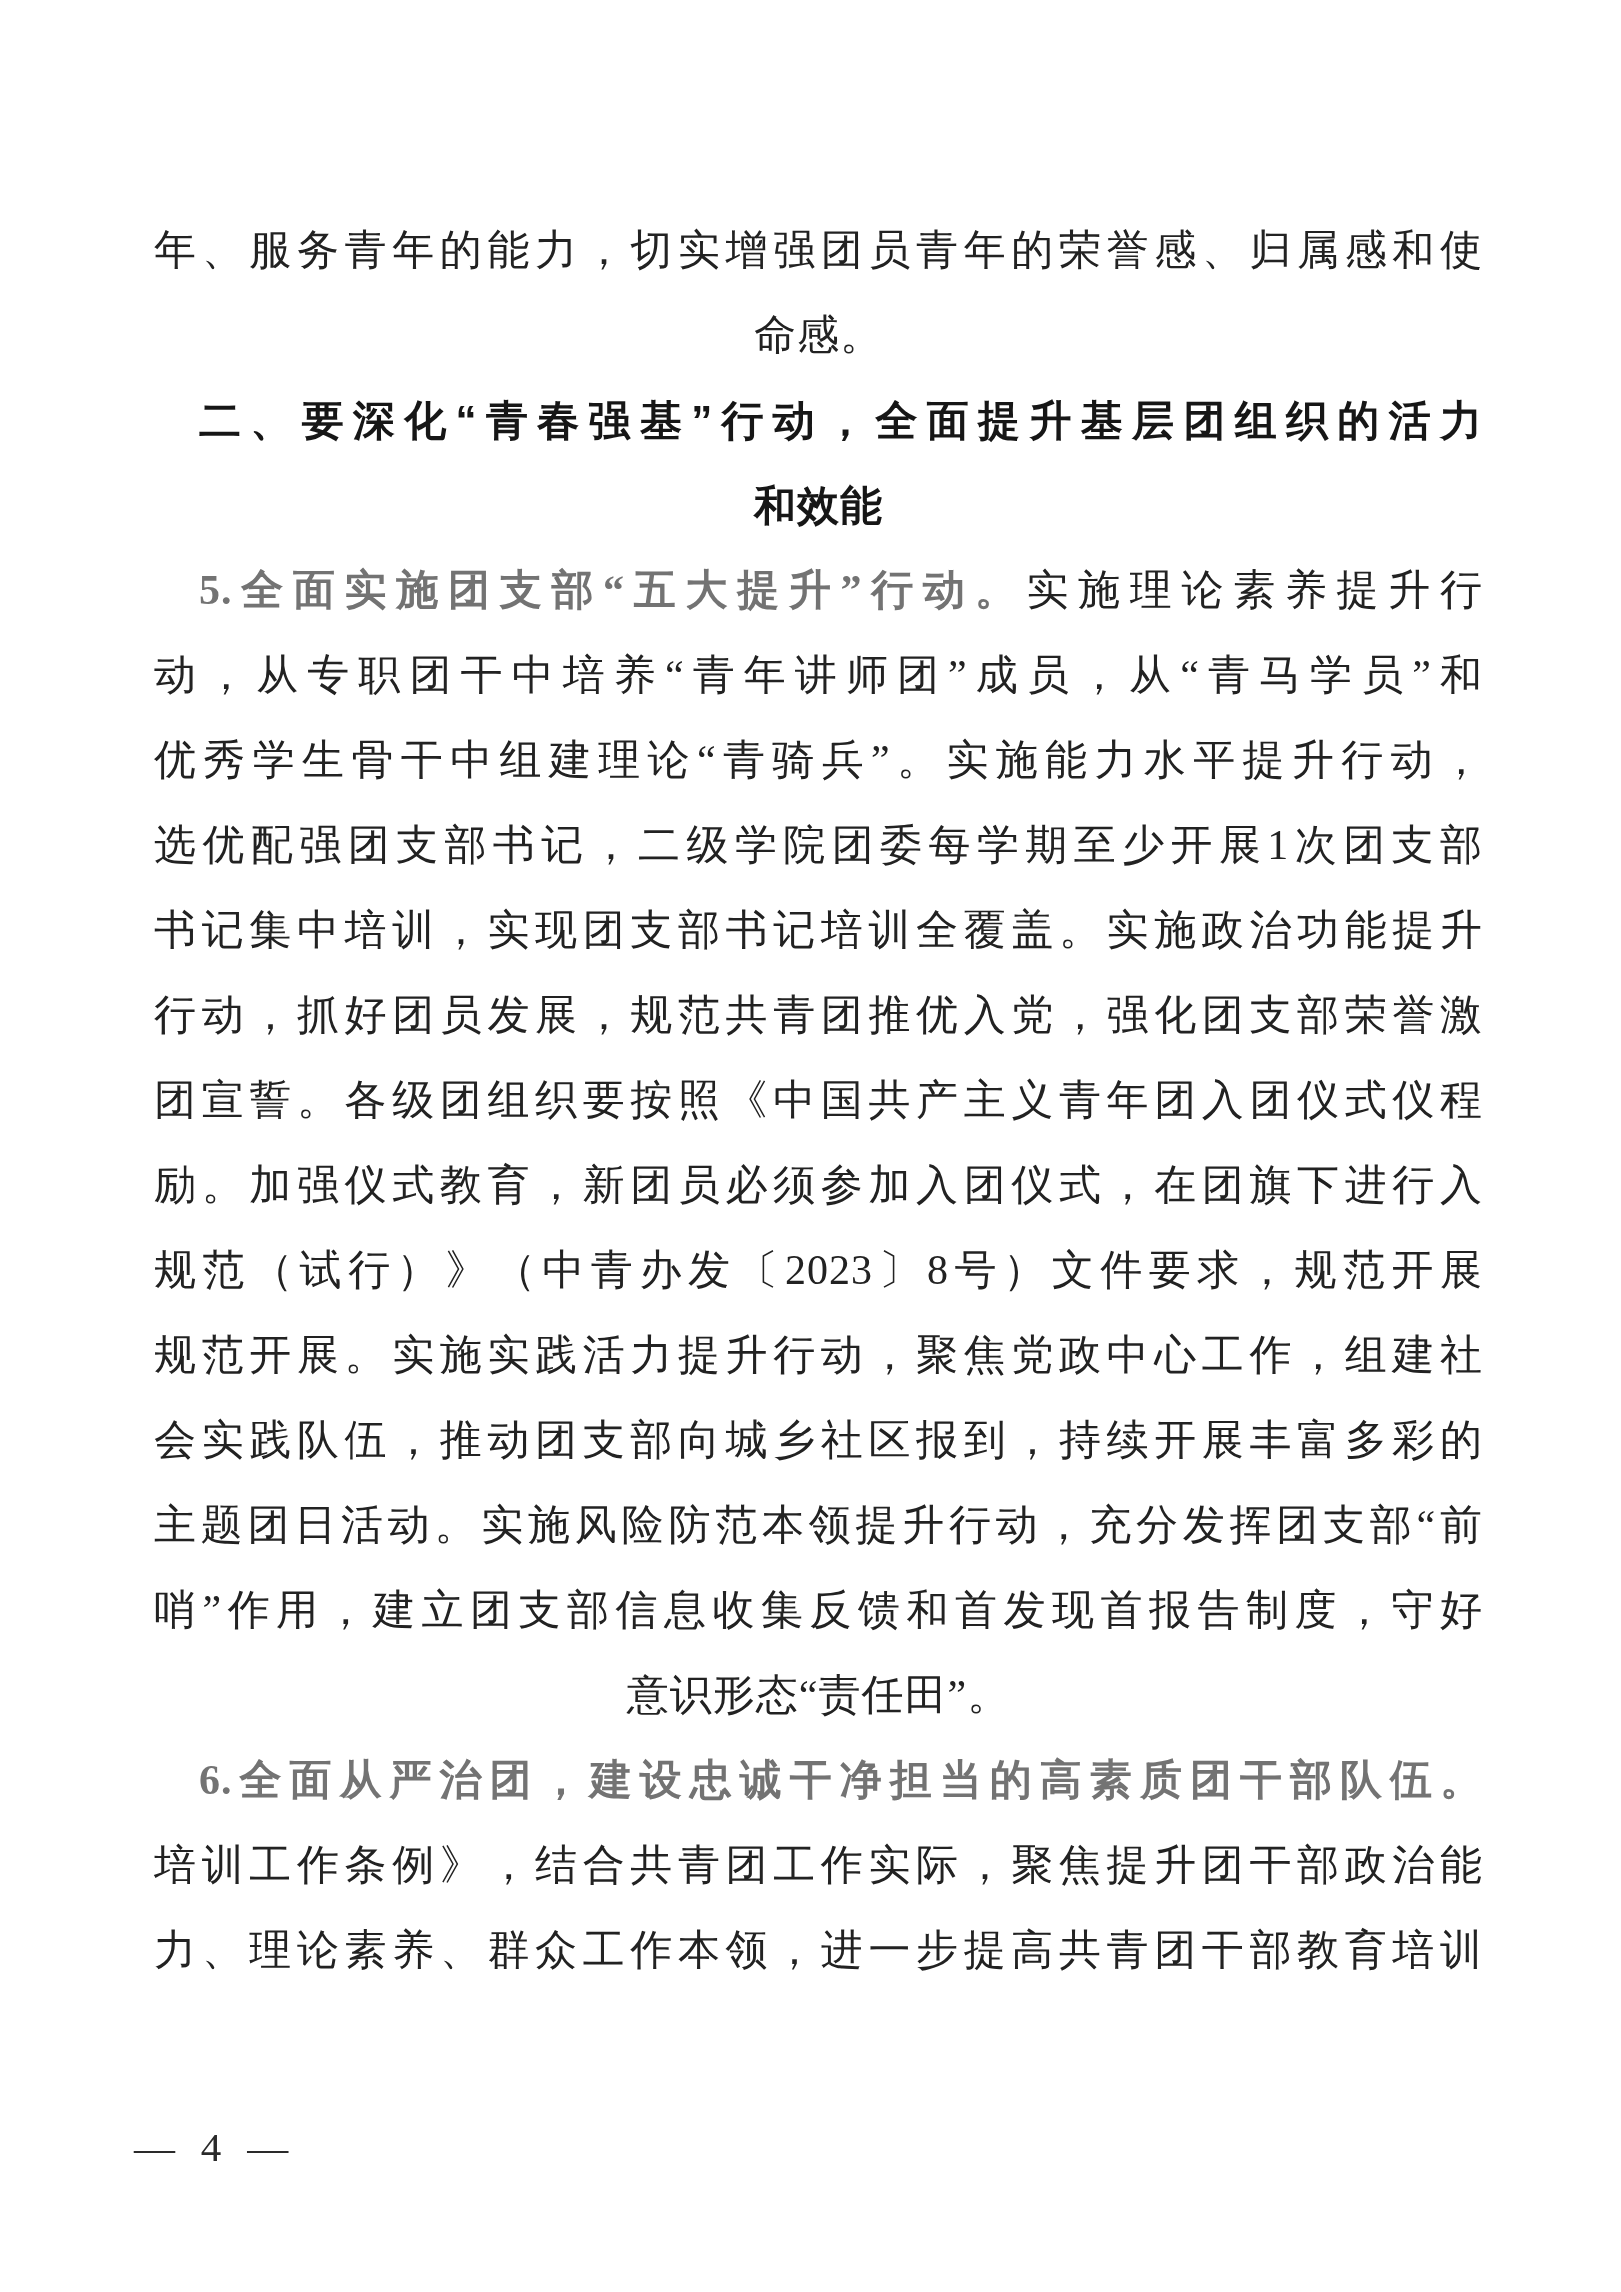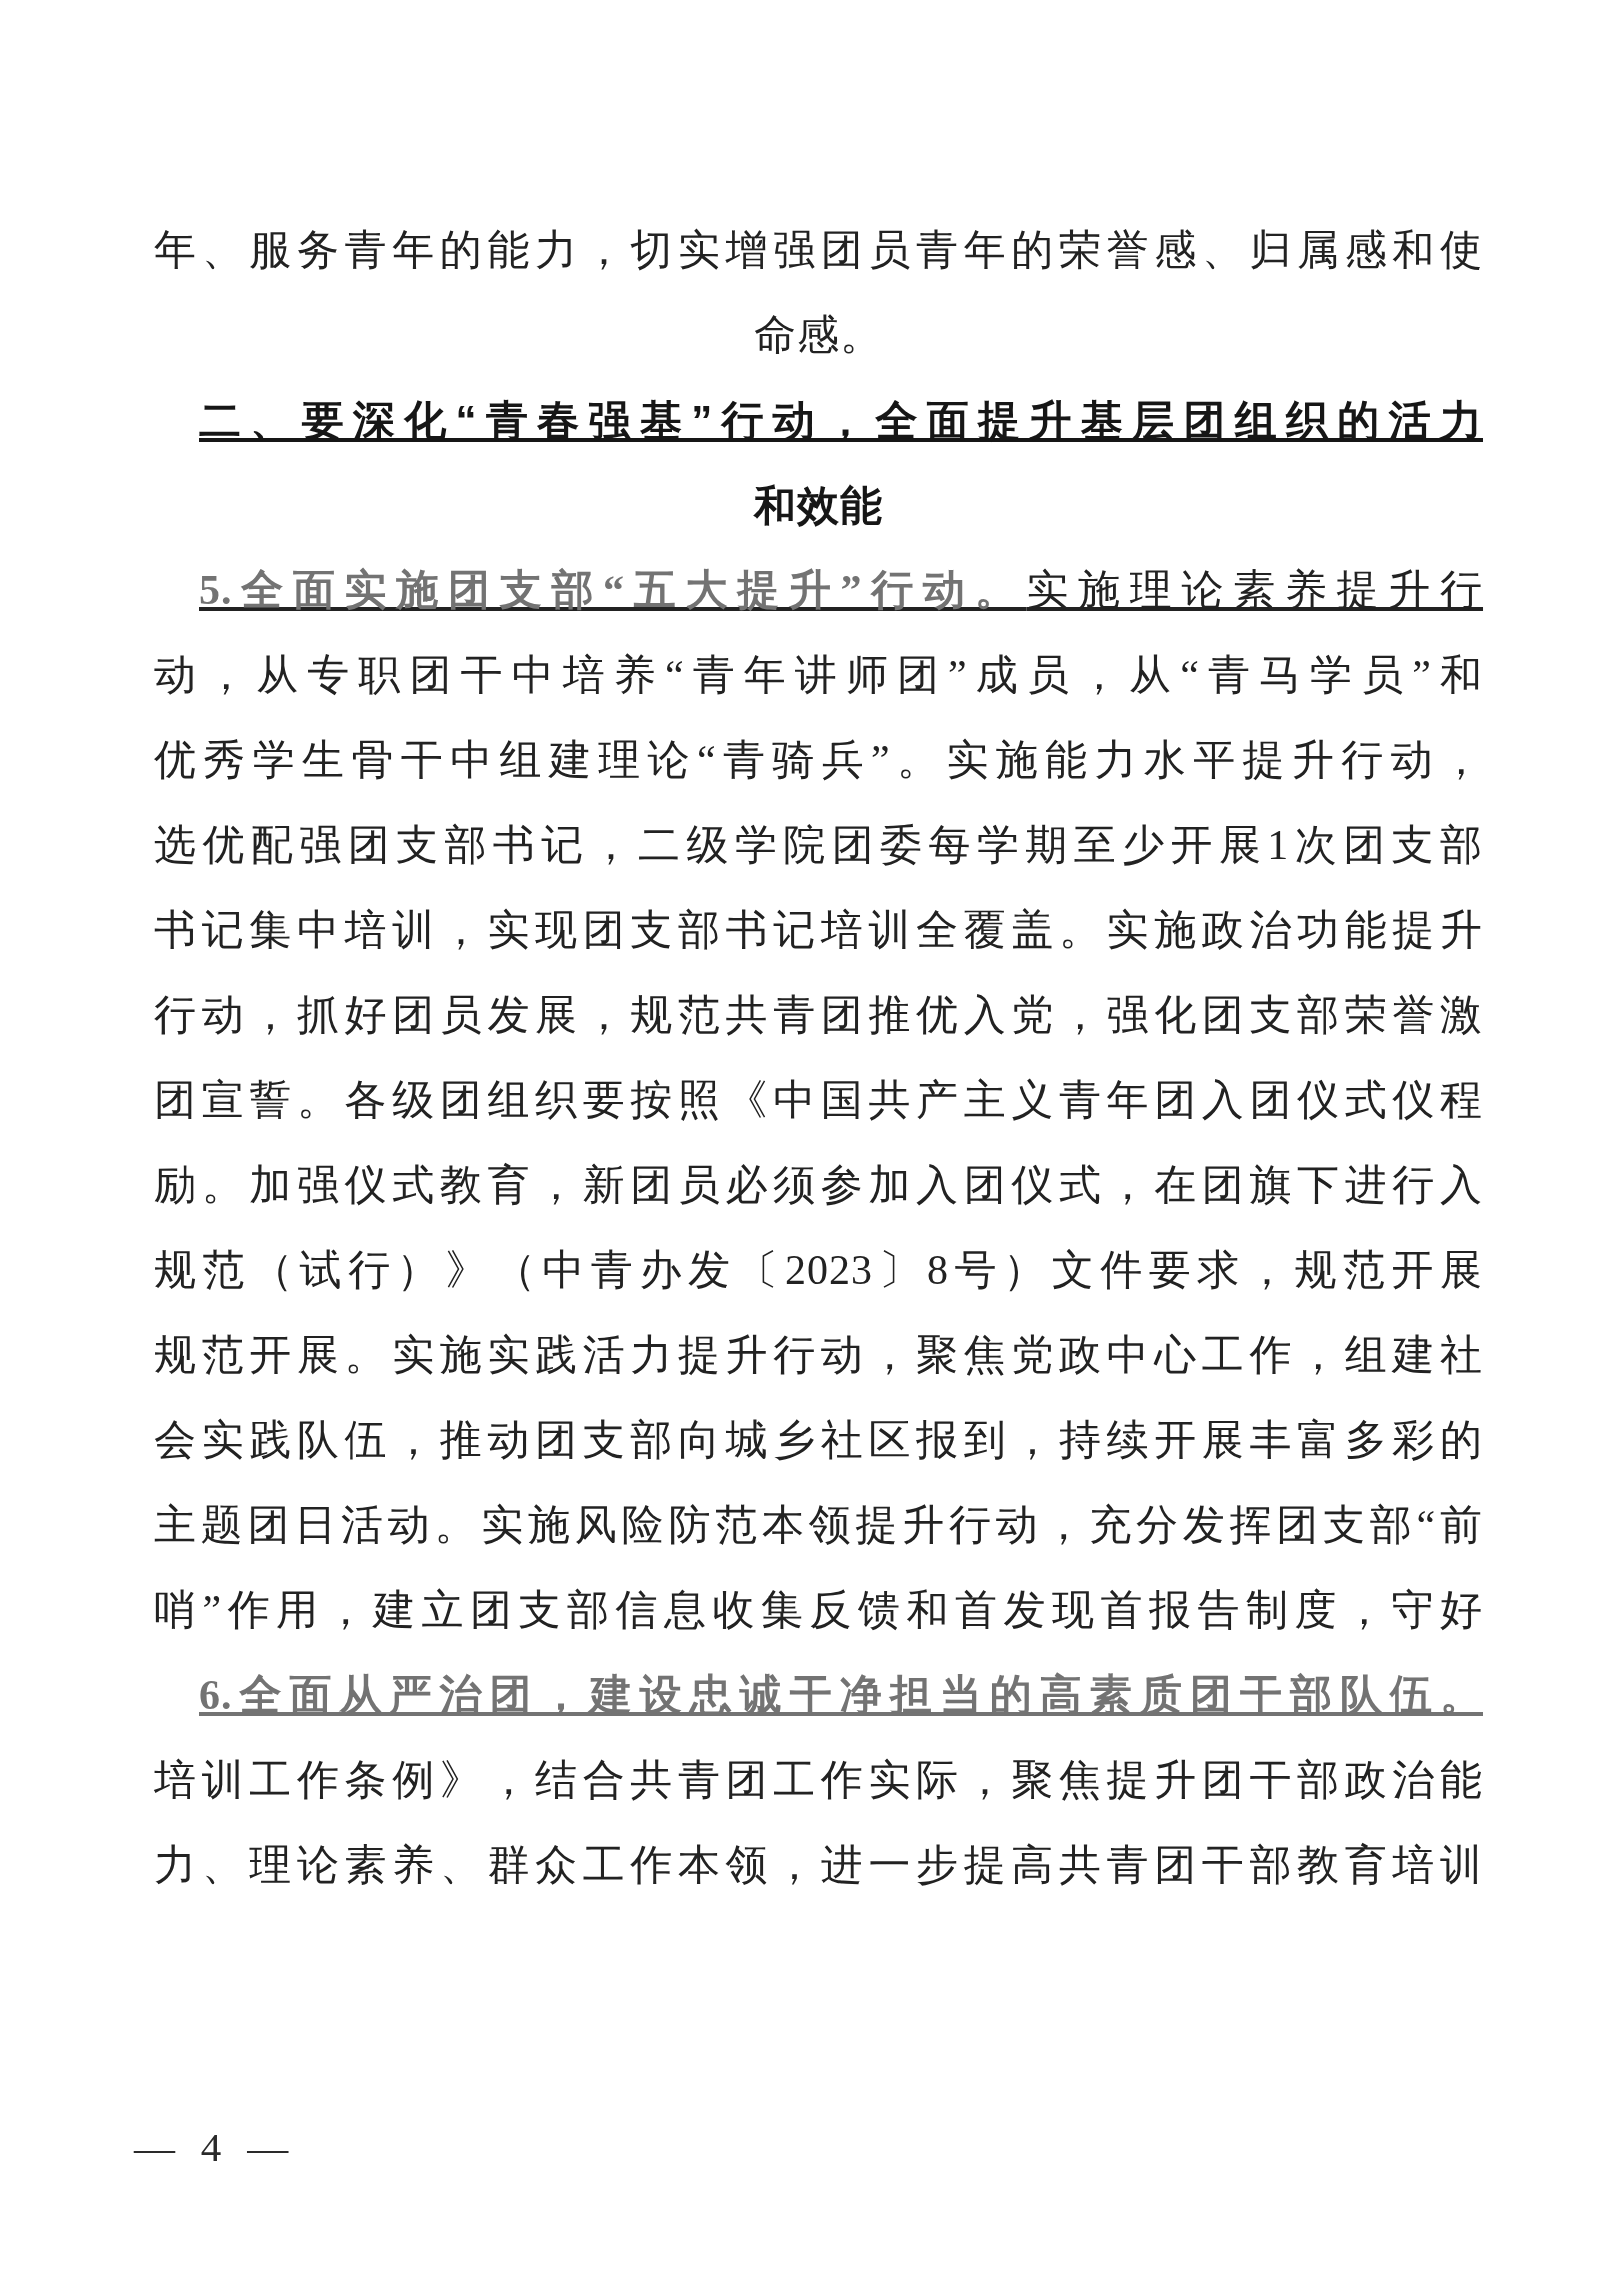--- a/index.html
+++ b/index.html
@@ -32,21 +32,20 @@
     letter-spacing: 1px;
   }
   
   .jf {
     text-align: justify;
     text-align-last: justify;
   }
   
   .indent {
     text-indent: 45px;
-    text-decoration: underline;
   }
   
   .heading {
     font-family: "Liberation Sans", "DejaVu Sans", sans-serif;
     font-weight: bold;
     color: #161616;
   }
   
   .blead {
     font-weight: bold;
@@ -80,20 +79,21 @@
     <div class="line jf">选优配强团支部书记，二级学院团委每学期至少开展1次团支部</div>
     <div class="line jf">书记集中培训，实现团支部书记培训全覆盖。实施政治功能提升</div>
     <div class="line jf">行动，抓好团员发展，规范共青团推优入党，强化团支部荣誉激</div>
     <div class="line jf">团宣誓。各级团组织要按照《中国共产主义青年团入团仪式仪程</div>
     <div class="line jf">励。加强仪式教育，新团员必须参加入团仪式，在团旗下进行入</div>
     <div class="line jf">规范（试行）》（中青办发〔2023〕8号）文件要求，规范开展</div>
     <div class="line jf">规范开展。实施实践活力提升行动，聚焦党政中心工作，组建社</div>
     <div class="line jf">会实践队伍，推动团支部向城乡社区报到，持续开展丰富多彩的</div>
     <div class="line jf">主题团日活动。实施风险防范本领提升行动，充分发挥团支部“前</div>
     <div class="line jf">哨”作用，建立团支部信息收集反馈和首发现首报告制度，守好</div>
+    <div class="line">意识形态“责任田”。</div>
 
     <div class="line jf indent blead">6.全面从严治团，建设忠诚干净担当的高素质团干部队伍。</div>
     <div class="line jf">培训工作条例》，结合共青团工作实际，聚焦提升团干部政治能</div>
     <div class="line jf">力、理论素养、群众工作本领，进一步提高共青团干部教育培训</div>
 
   </div>
 
   <div class="footer">— 4 —</div>
 </div>
 

